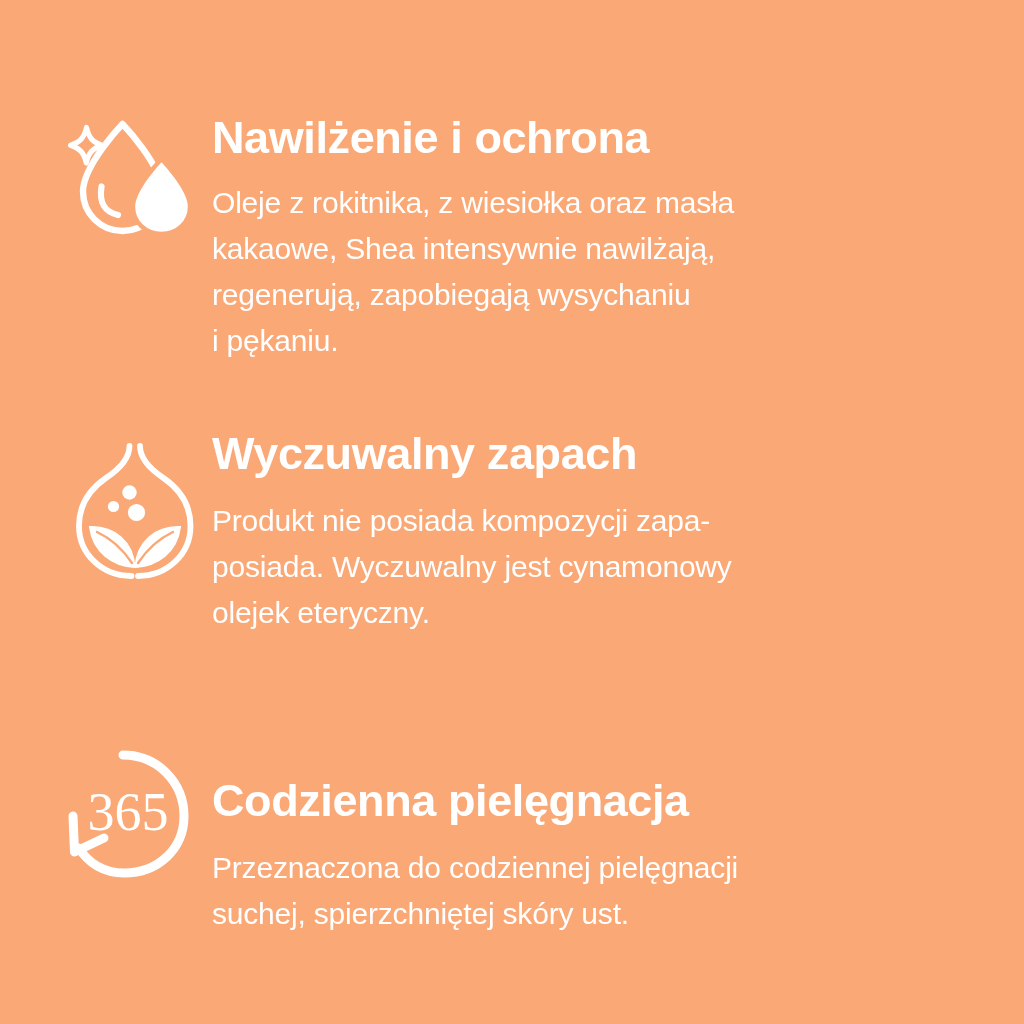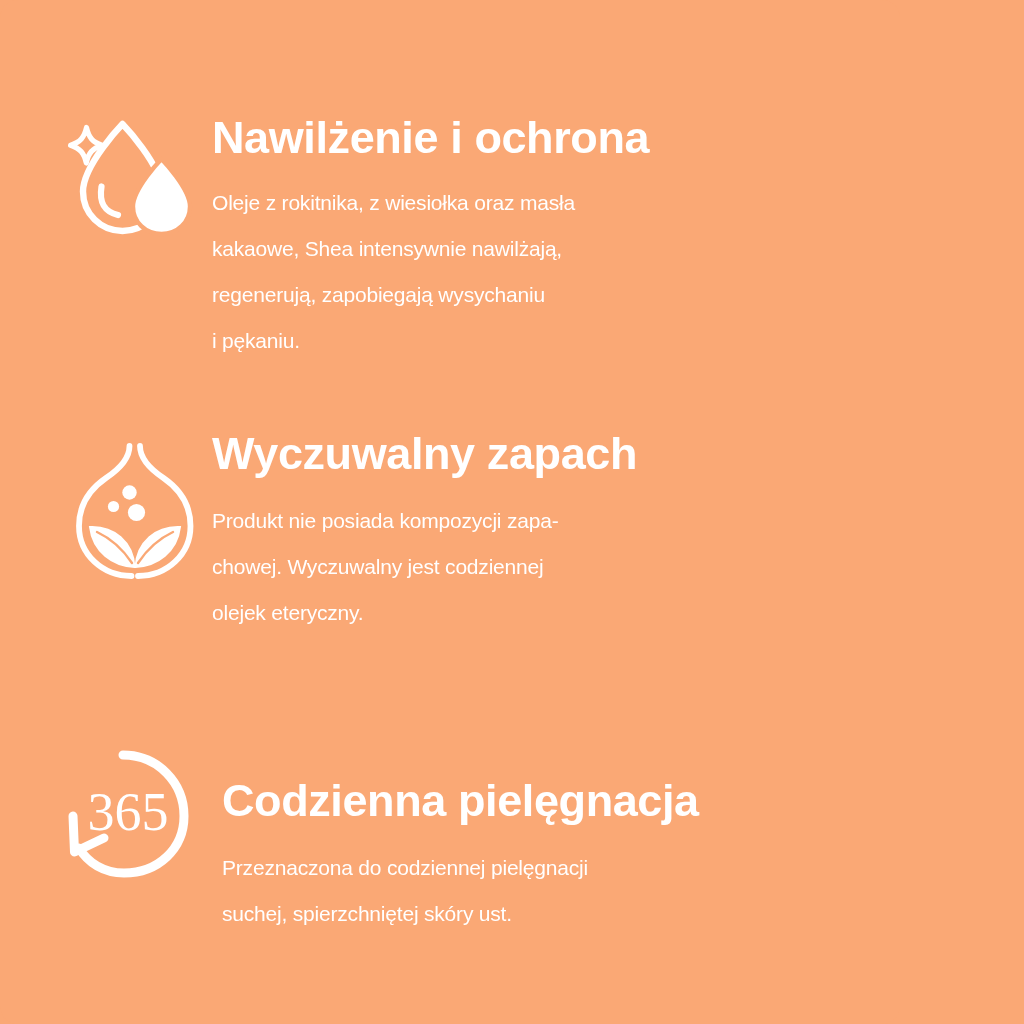--- a/index.html
+++ b/index.html
@@ -48,31 +48,31 @@
     line-height: 52px;
     letter-spacing: -0.4px;
     margin: 0 0 16px 0;
     white-space: nowrap;
   }
 
   .feature-body {
     color: #ffffff;
     font-family: "Liberation Sans", sans-serif;
     font-weight: normal;
-    font-size: 21px;
+    font-size: 30px;
     line-height: 46px;
     letter-spacing: -0.2px;
     margin: 0;
     white-space: pre-line;
   }
 
   
   #feature-0 { left: 66px;  top: 112px; width: 900px; }
   #feature-1 { left: 66px;  top: 428px; width: 900px; }
-  #feature-2 { left: 66px;  top: 736px; width: 900px; gap: 10px; }
+  #feature-2 { left: 66px;  top: 736px; width: 900px; }
 
   #feature-0 .feature-icon { width: 132px; height: 122px; margin-right: 14px; margin-top: 6px; }
   #feature-1 .feature-icon { width: 132px; height: 150px; margin-right: 14px; margin-top: 14px; }
   #feature-2 .feature-icon { width: 132px; height: 140px; margin-right: 14px; margin-top: 8px; }
 
   #feature-0 .feature-text { padding-top: 0px; }
   #feature-1 .feature-text { padding-top: 0px; }
   #feature-2 .feature-text { padding-top: 0px; margin-top: 39px; }
 
   #feature-1 .feature-title { margin-bottom: 18px; }
@@ -122,21 +122,21 @@
         <path d="M68.5 125 C47 124 27 110 24 85 C48 84 67 100 68.5 125 Z" fill="#ffffff" stroke="#ffffff" stroke-width="2"></path>
         <path d="M31 90 C46 97 58 109 66 121" fill="none" stroke="#faa875" stroke-width="2.4" stroke-linecap="round"></path>
 
         <path d="M69.5 125 C91 124 111 110 114 85 C90 84 71 100 69.5 125 Z" fill="#ffffff" stroke="#ffffff" stroke-width="2"></path>
         <path d="M107 90 C92 97 80 109 72 121" fill="none" stroke="#faa875" stroke-width="2.4" stroke-linecap="round"></path>
       </svg>
     </div>
     <div class="feature-text">
       <h2 class="feature-title">Wyczuwalny zapach</h2>
       <p class="feature-body">Produkt nie posiada kompozycji zapa-
-chowej. Wyczuwalny jest codziennej
+posiada. Wyczuwalny jest cynamonowy
 olejek eteryczny.</p>
     </div>
   </section>
 
   <section class="feature" id="feature-2">
     <div class="feature-icon">
       <svg class="icon-svg" viewBox="0 0 132 140" xmlns="http://www.w3.org/2000/svg" aria-hidden="true">
 
         <path d="M57 11 C92 11 118 39 118 72 C118 105 92 129 58 129 C38 129 22 119 13 104" fill="none" stroke="#ffffff" stroke-width="9" stroke-linecap="round"></path>
 

